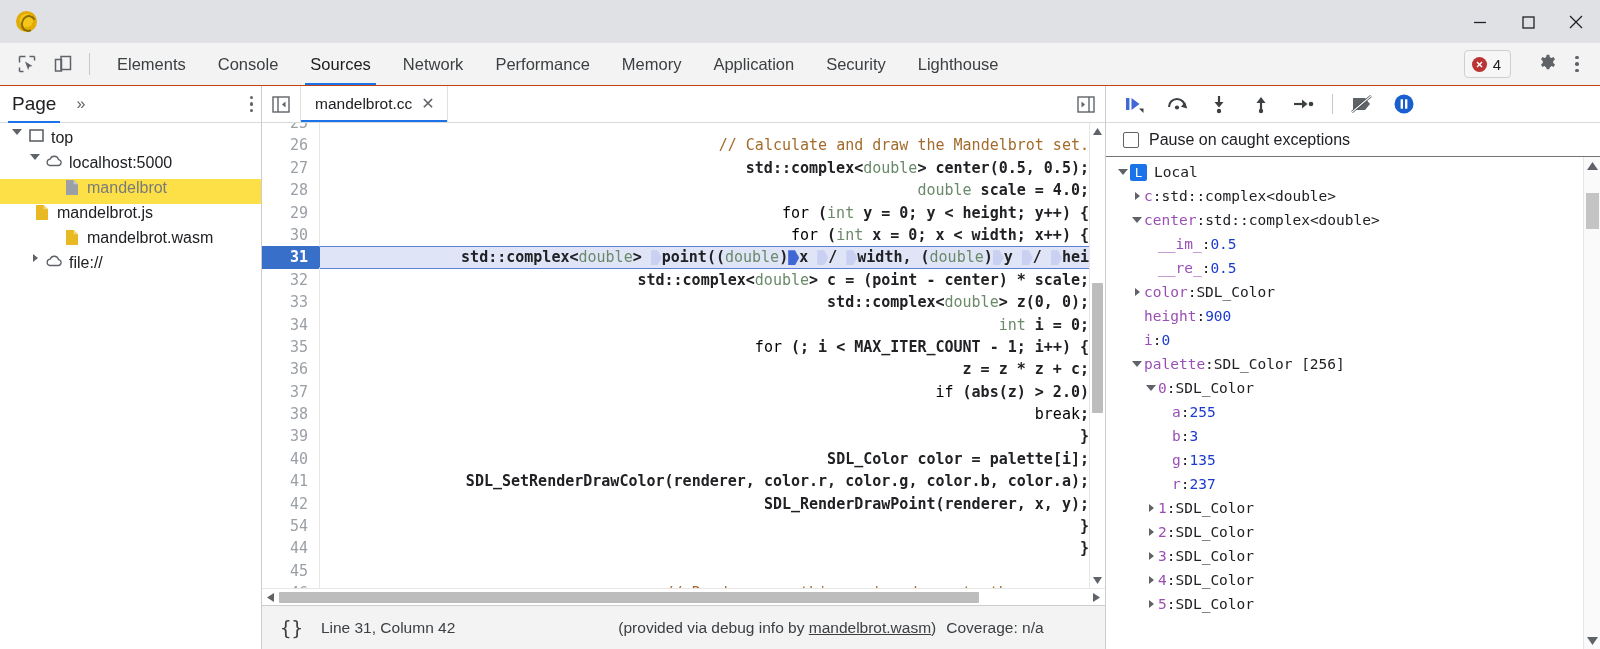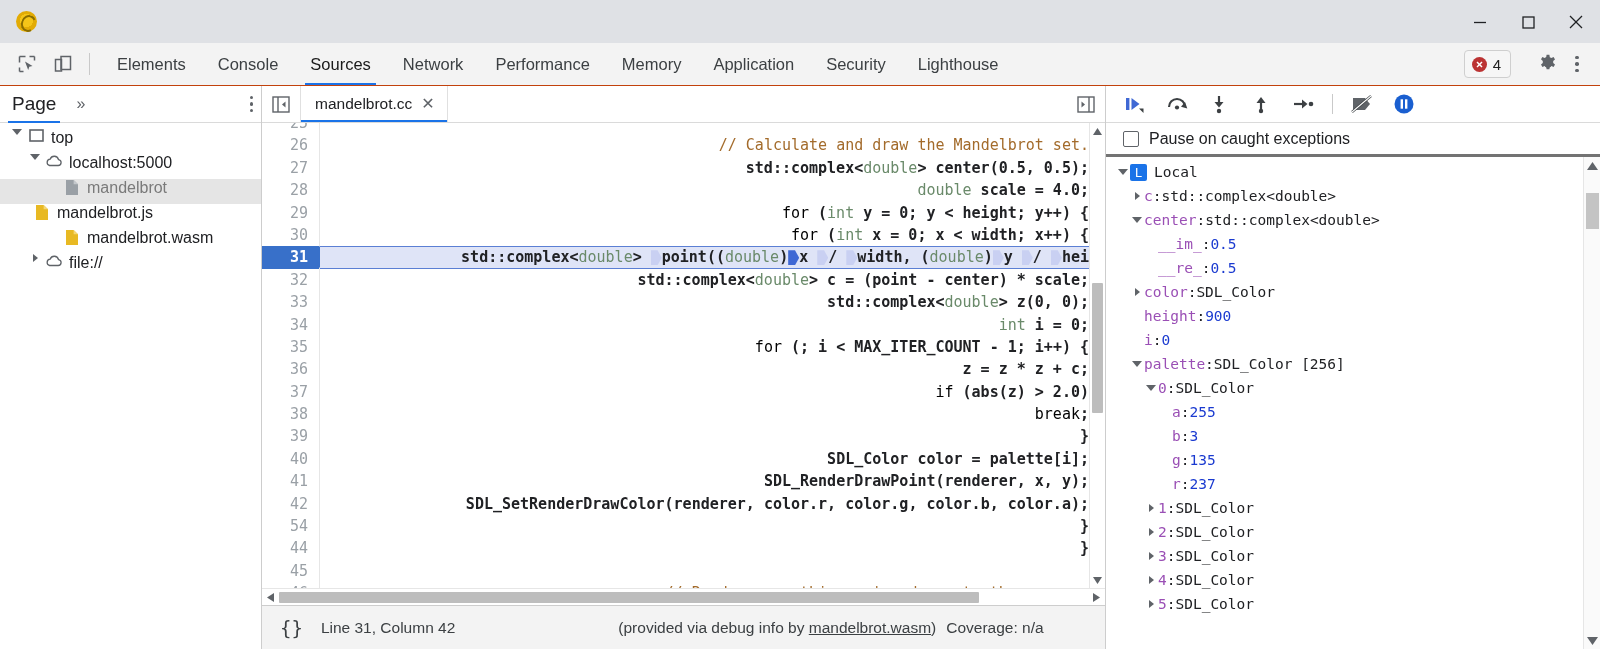--- a/index.html
+++ b/index.html
@@ -66,21 +66,21 @@
   
   .leftpane { width: 262px; flex: 0 0 262px; border-right: 1px solid #cdcdcd; display:flex; flex-direction:column; background:#fff;}
   .lp-head { height: 37px; flex:0 0 37px; display:flex; align-items:center; border-bottom:1px solid #dadada; position:relative;}
   .lp-tab { font-size:19px; color:#202124; padding: 0 12px; height:37px; display:flex; align-items:center; position:relative;}
   .lp-tab::after{content:"";position:absolute;left:8px;right:8px;bottom:0;height:2px;background:#1a73e8;}
   .lp-more { font-size:16px;color:#5f6368; padding:0 8px; display:flex;align-items:center;height:37px;}
   .lp-kebab { margin-left:auto; margin-right:8px; display:flex;flex-direction:column;gap:3px;align-items:center;}
   .lp-kebab i{width:3.5px;height:3.5px;border-radius:50%;background:#5f6368;}
   .tree { padding-top: 6px; font-size: 16px; color:#202124; }
   .trow { height: 25px; display:flex; align-items:flex-start; padding-right:6px; white-space:nowrap;}
-  .trow.sel { background:#e5e5e5; color:#7a7a7a; }
+  .trow.sel { background:#fde047; color:#7a7a7a; }
   .tw { width:18px; display:flex; align-items:center; justify-content:center; flex:0 0 18px;}
   .caret { width:0;height:0;border-left:5px solid #5f6368;border-top:4px solid transparent;border-bottom:4px solid transparent;}
   .caret.open { border-left:5px solid transparent;border-right:5px solid transparent;border-top:6px solid #5f6368;border-bottom:0;}
   .ico { width:20px; flex:0 0 20px; display:flex;align-items:center;justify-content:center;margin-right:5px;}
   .tlabel { font-size:16px; }
 
   
   .center { flex:1 1 auto; min-width:0; display:flex; flex-direction:column; border-right:1px solid #cdcdcd;}
   .ed-tabs { height:37px; flex:0 0 37px; display:flex; align-items:stretch; border-bottom:1px solid #dadada; background:#fff;}
   .panelbtn { width:38px; display:flex;align-items:center;justify-content:center;}
@@ -146,21 +146,21 @@
   .sb-prov .lnk { text-decoration: underline; color:#3c4043; }
   .sb-cov { margin-left: 10px; }
 
   
   .rightpane { width:494px; flex:0 0 494px; display:flex; flex-direction:column; background:#fff; min-width:0;}
   .dbg-toolbar { height:37px; flex:0 0 37px; display:flex; align-items:center; border-bottom:1px solid #dadada; padding-left:8px; gap:0;}
   .dbtn { width:42px; height:34px; display:flex;align-items:center;justify-content:center; }
   .dbg-sep { width:1px; height:20px; background:#c9c9c9; margin:0 8px;}
 
   .pause-row { height:34px; flex:0 0 34px; display:flex; align-items:center; gap:10px; padding-left:17px;
-               border-bottom:3px solid #737373;}
+               border-bottom:1px solid #737373;}
   .cbx { width:16px;height:16px;border:1.6px solid #5f6368; border-radius:2px; background:#fff;}
   .pause-row span { font-size:16px; color:#202124;}
 
   .scope-head { height:26px; flex:0 0 26px; background:#f3f3f3; display:flex; align-items:center; gap:7px;
                 padding-left:10px; border-bottom:1px solid #e0e0e0;}
   .scope-head .tri { width:0;height:0;border-left:5px solid transparent;border-right:5px solid transparent;border-top:6px solid #3c4043;}
   .scope-head span{font-size:15.5px;color:#202124;}
 
   .scopewrap { flex:1 1 auto; display:flex; min-height:0; }
   .scopelist { flex:1 1 auto; overflow:hidden; padding-top:3px; min-width:0;}
@@ -404,22 +404,22 @@
               <div class="ln cl cur"><span class="pln">      </span><span class="pln">std</span><span class="pln">::complex&lt;</span><span class="typ">double</span><span class="pln">&gt; </span><span class="bp lite"></span><span class="pln">point((</span><span class="typ">double</span><span class="pln">)</span><span class="bp hl"></span><span class="pln">x </span><span class="bp lite"></span><span class="pln">/ </span><span class="bp lite"></span><span class="pln">width, (</span><span class="typ">double</span><span class="pln">)</span><span class="bp lite"></span><span class="pln">y </span><span class="bp lite"></span><span class="pln">/ </span><span class="bp lite"></span><span class="pln">hei</span></div>
               <div class="ln cl"><span class="pln">      </span><span class="pln">std</span><span class="pln">::complex&lt;</span><span class="typ">double</span><span class="pln">&gt; c = (point - center) * scale;</span></div>
               <div class="ln cl"><span class="pln">      </span><span class="pln">std</span><span class="pln">::complex&lt;</span><span class="typ">double</span><span class="pln">&gt; z(0, 0);</span></div>
               <div class="ln cl"><span class="pln">      </span><span class="typ">int</span><span class="pln"> i = 0;</span></div>
               <div class="ln cl"><span class="pln">      </span><span class="kw">for</span><span class="pln"> (; i &lt; MAX_ITER_COUNT - 1; i++) {</span></div>
               <div class="ln cl"><span class="pln">        z = z * z + c;</span></div>
               <div class="ln cl"><span class="pln">        </span><span class="kw">if</span><span class="pln"> (abs(z) &gt; 2.0)</span></div>
               <div class="ln cl"><span class="pln">          </span><span class="kw">break</span><span class="pln">;</span></div>
               <div class="ln cl"><span class="pln">      }</span></div>
               <div class="ln cl"><span class="pln">      SDL_Color color = palette[i];</span></div>
+              <div class="ln cl"><span class="pln">      SDL_SetRenderDrawColor(renderer, color.r, color.g, color.b, color.a);</span></div>
               <div class="ln cl"><span class="pln">      SDL_RenderDrawPoint(renderer, x, y);</span></div>
-              <div class="ln cl"><span class="pln">      SDL_SetRenderDrawColor(renderer, color.r, color.g, color.b, color.a);</span></div>
               <div class="ln cl"><span class="pln">    }</span></div>
               <div class="ln cl"><span class="pln">  }</span></div>
               <div class="ln cl"></div>
               <div class="ln cl"><span class="pln">  </span><span class="cmt">// Render everything we've drawn to the canvas.</span></div>
             </div>
         </div>
         <div class="vsb">
           <div class="vsb-arrow top">
             <svg width="9" height="7" viewBox="0 0 9 7">
                 <path d="M4.5 0L9 7H0z" fill="#5f6368"></path>

